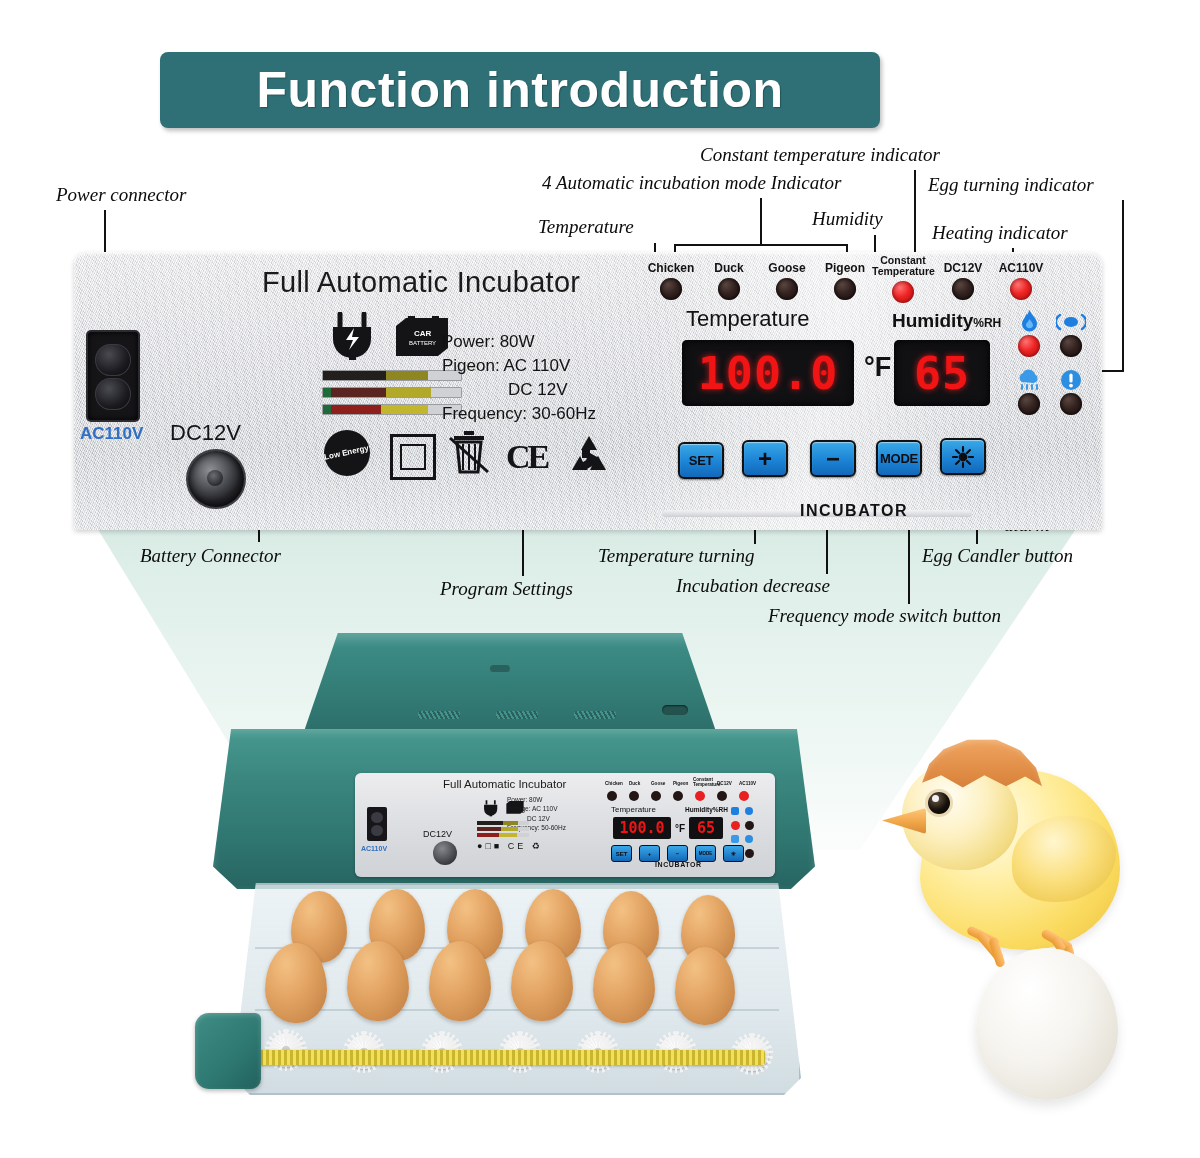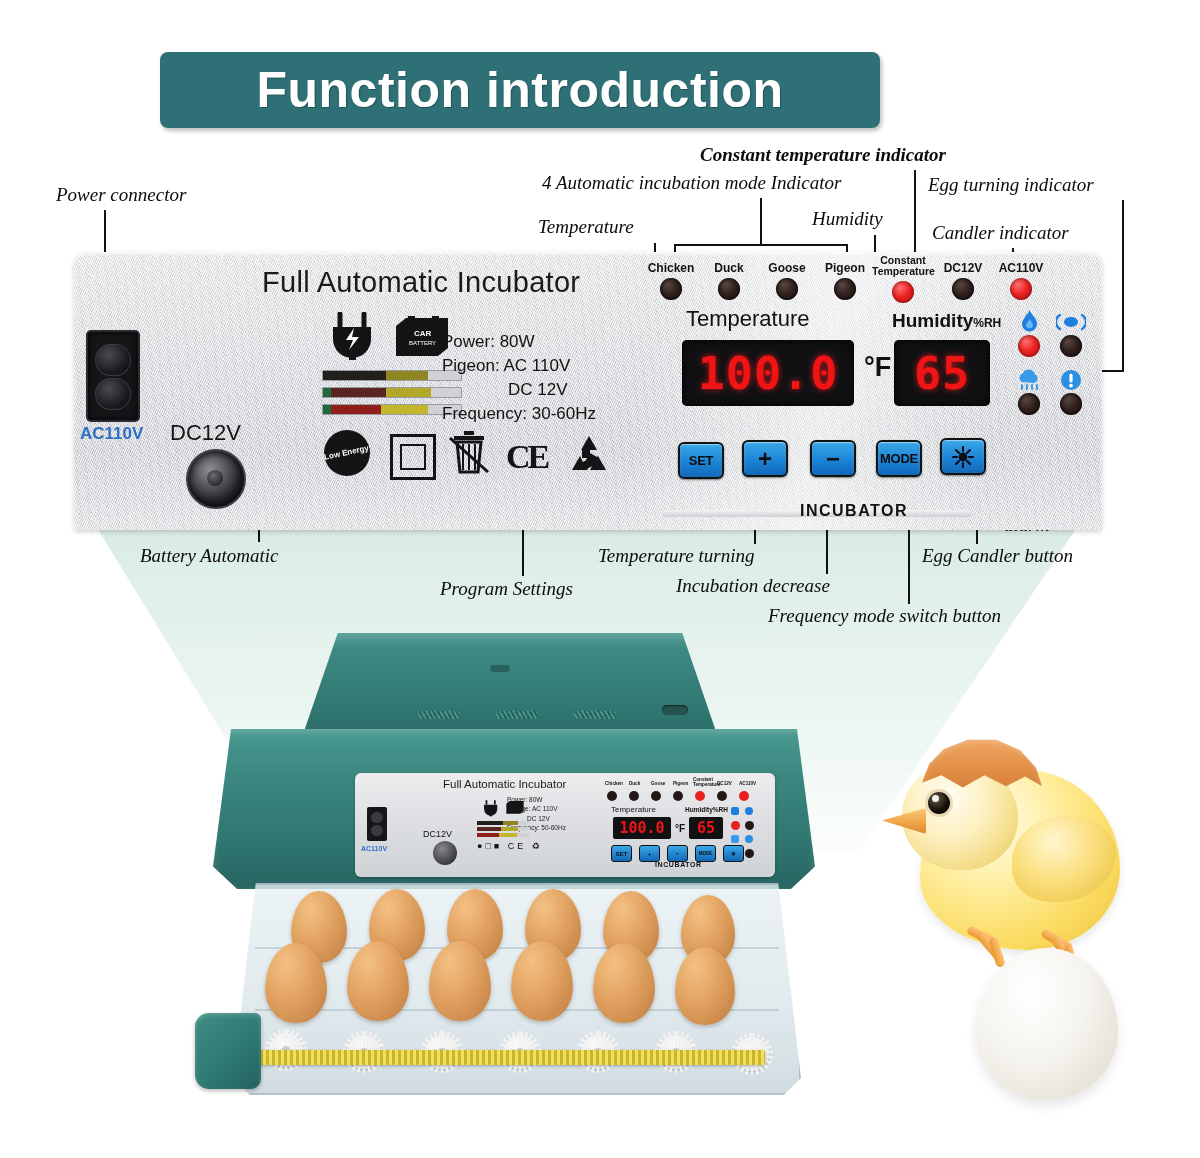--- a/index.html
+++ b/index.html
@@ -229,44 +229,44 @@
 
 <div id="title-banner">
   <span class="t">Function introduction</span>
 </div>
 
 <div id="light-beam"></div>
 
 <div class="callout" style="left:56px;top:184px;">Power connector</div>
 <div class="lead v" style="left:104px;top:210px;height:52px;"></div>
 
-<div class="callout" style="left:140px;top:545px;">Battery Automatic</div>
+<div class="callout" style="left:140px;top:545px;">Battery Connector</div>
 <div class="lead v" style="left:258px;top:480px;height:62px;"></div>
 
 <div class="callout" style="left:538px;top:216px;">Temperature</div>
 <div class="lead v" style="left:654px;top:243px;height:24px;"></div>
 
 <div class="callout" style="left:542px;top:172px;">4 Automatic incubation mode Indicator</div>
 <div class="lead v" style="left:760px;top:198px;height:46px;"></div>
 <div class="lead h" style="left:674px;top:244px;width:174px;"></div>
 <div class="lead v" style="left:674px;top:244px;height:18px;"></div>
 <div class="lead v" style="left:846px;top:244px;height:18px;"></div>
 
-<div class="callout" style="left:700px;top:144px;font-weight:bold;">Constant temperature indicator</div>
+<div class="callout" style="left:700px;top:144px;">Constant temperature indicator</div>
 <div class="lead v" style="left:914px;top:170px;height:212px;"></div>
 <div class="lead h" style="left:846px;top:382px;width:70px;"></div>
 
 <div class="callout" style="left:812px;top:208px;">Humidity</div>
 <div class="lead v" style="left:874px;top:235px;height:34px;"></div>
 
 <div class="callout" style="left:928px;top:174px;font-style:italic;">Egg turning indicator</div>
 <div class="lead v" style="left:1122px;top:200px;height:170px;"></div>
 <div class="lead h" style="left:1056px;top:370px;width:68px;"></div>
 
-<div class="callout" style="left:932px;top:222px;">Candler indicator</div>
+<div class="callout" style="left:932px;top:222px;">Heating indicator</div>
 <div class="lead v" style="left:1012px;top:248px;height:86px;"></div>
 
 <div class="callout" style="left:1004px;top:470px;">Abnormal</div>
 <div class="callout" style="left:1004px;top:492px;">temperature</div>
 <div class="callout" style="left:1004px;top:514px;">alarm</div>
 <div class="lead v" style="left:1038px;top:430px;height:40px;"></div>
 
 <div class="callout" style="left:440px;top:578px;">Program Settings</div>
 <div class="lead v" style="left:522px;top:452px;height:124px;"></div>
 

